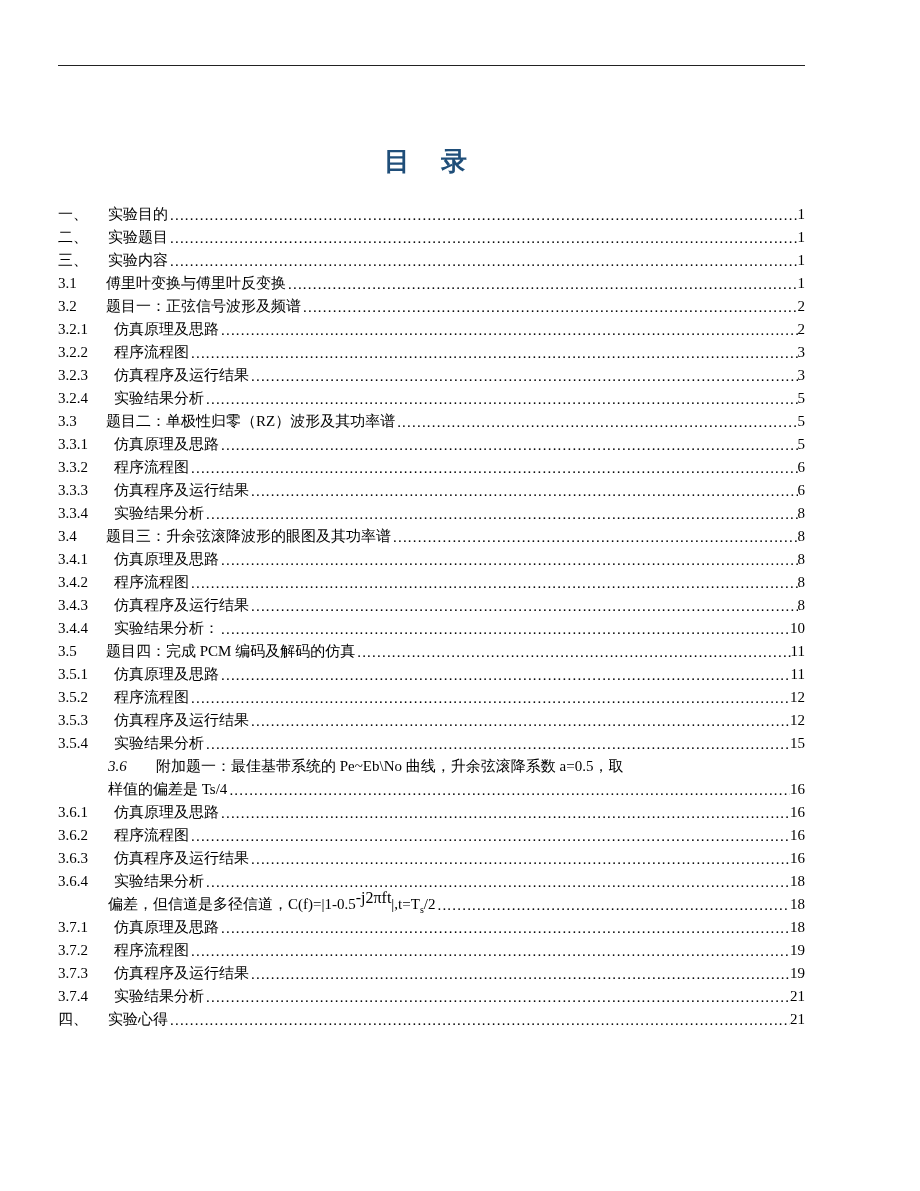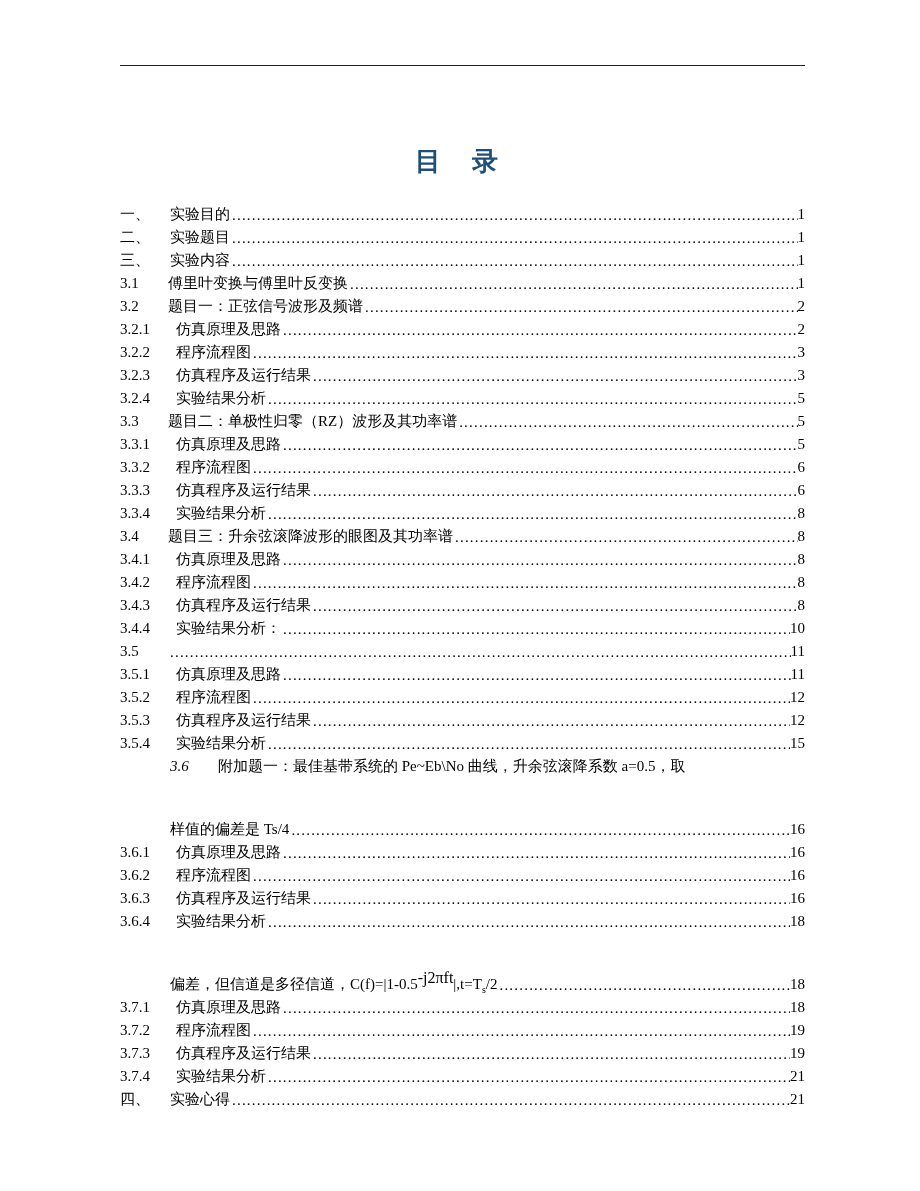--- a/index.html
+++ b/index.html
@@ -4,21 +4,21 @@
   <style>
     * { margin: 0; padding: 0; box-sizing: border-box; }
     body {
       width: 920px;
       height: 1191px;
       background: #fff;
       font-family: "SimSun", "宋体", serif;
       position: relative;
     }
     .page {
-      padding: 65px 115px 0 120px;
+      padding: 65px 115px 0 58px;
     }
     .hr-top {
       border: none;
       border-top: 1.2px solid #222;
       margin-bottom: 78px;
     }
     .toc-title {
       text-align: center;
       color: #1f4e79;
       font-family: "SimHei", "黑体", sans-serif;
@@ -53,21 +53,20 @@
     .wrap-row {
       font-size: 15px;
       line-height: 23px;
       color: #000;
     }
     .wrap-line1 { display: block; }
     .wrap-line2 {
       display: flex;
       white-space: nowrap;
       height: 23px;
-      margin-top: 40px;
     }
     .indent0 .toc-prefix { width: 50px; display: inline-block; }
     .indent1 .toc-prefix { width: 48px; display: inline-block; }
     .indent2 .toc-prefix { width: 56px; display: inline-block; }
     .indent1w { padding-left: 50px; text-align: justify; text-justify: inter-ideograph;}
     .indent1w .wrap-line1 { }
     .indent1w .pnum { display: inline-block; width: 48px; font-style: italic; }
     sup { font-size: 16px; vertical-align: super; line-height: 0;}
     sub { font-size: 10px; vertical-align: sub; line-height: 0;}
   </style>
@@ -187,20 +186,21 @@
         <span class="toc-page">8</span>
       </div>
       <div class="toc-row indent2">
         <span class="toc-prefix">3.4.4</span>
         <span class="toc-text">实验结果分析：</span>
         <span class="toc-leader"></span>
         <span class="toc-page">10</span>
       </div>
       <div class="toc-row indent1">
         <span class="toc-prefix">3.5</span>
+        <span class="toc-text">题目四：完成 PCM 编码及解码的仿真</span>
         <span class="toc-leader"></span>
         <span class="toc-page">11</span>
       </div>
       <div class="toc-row indent2">
         <span class="toc-prefix">3.5.1</span>
         <span class="toc-text">仿真原理及思路</span>
         <span class="toc-leader"></span>
         <span class="toc-page">11</span>
       </div>
       <div class="toc-row indent2">

